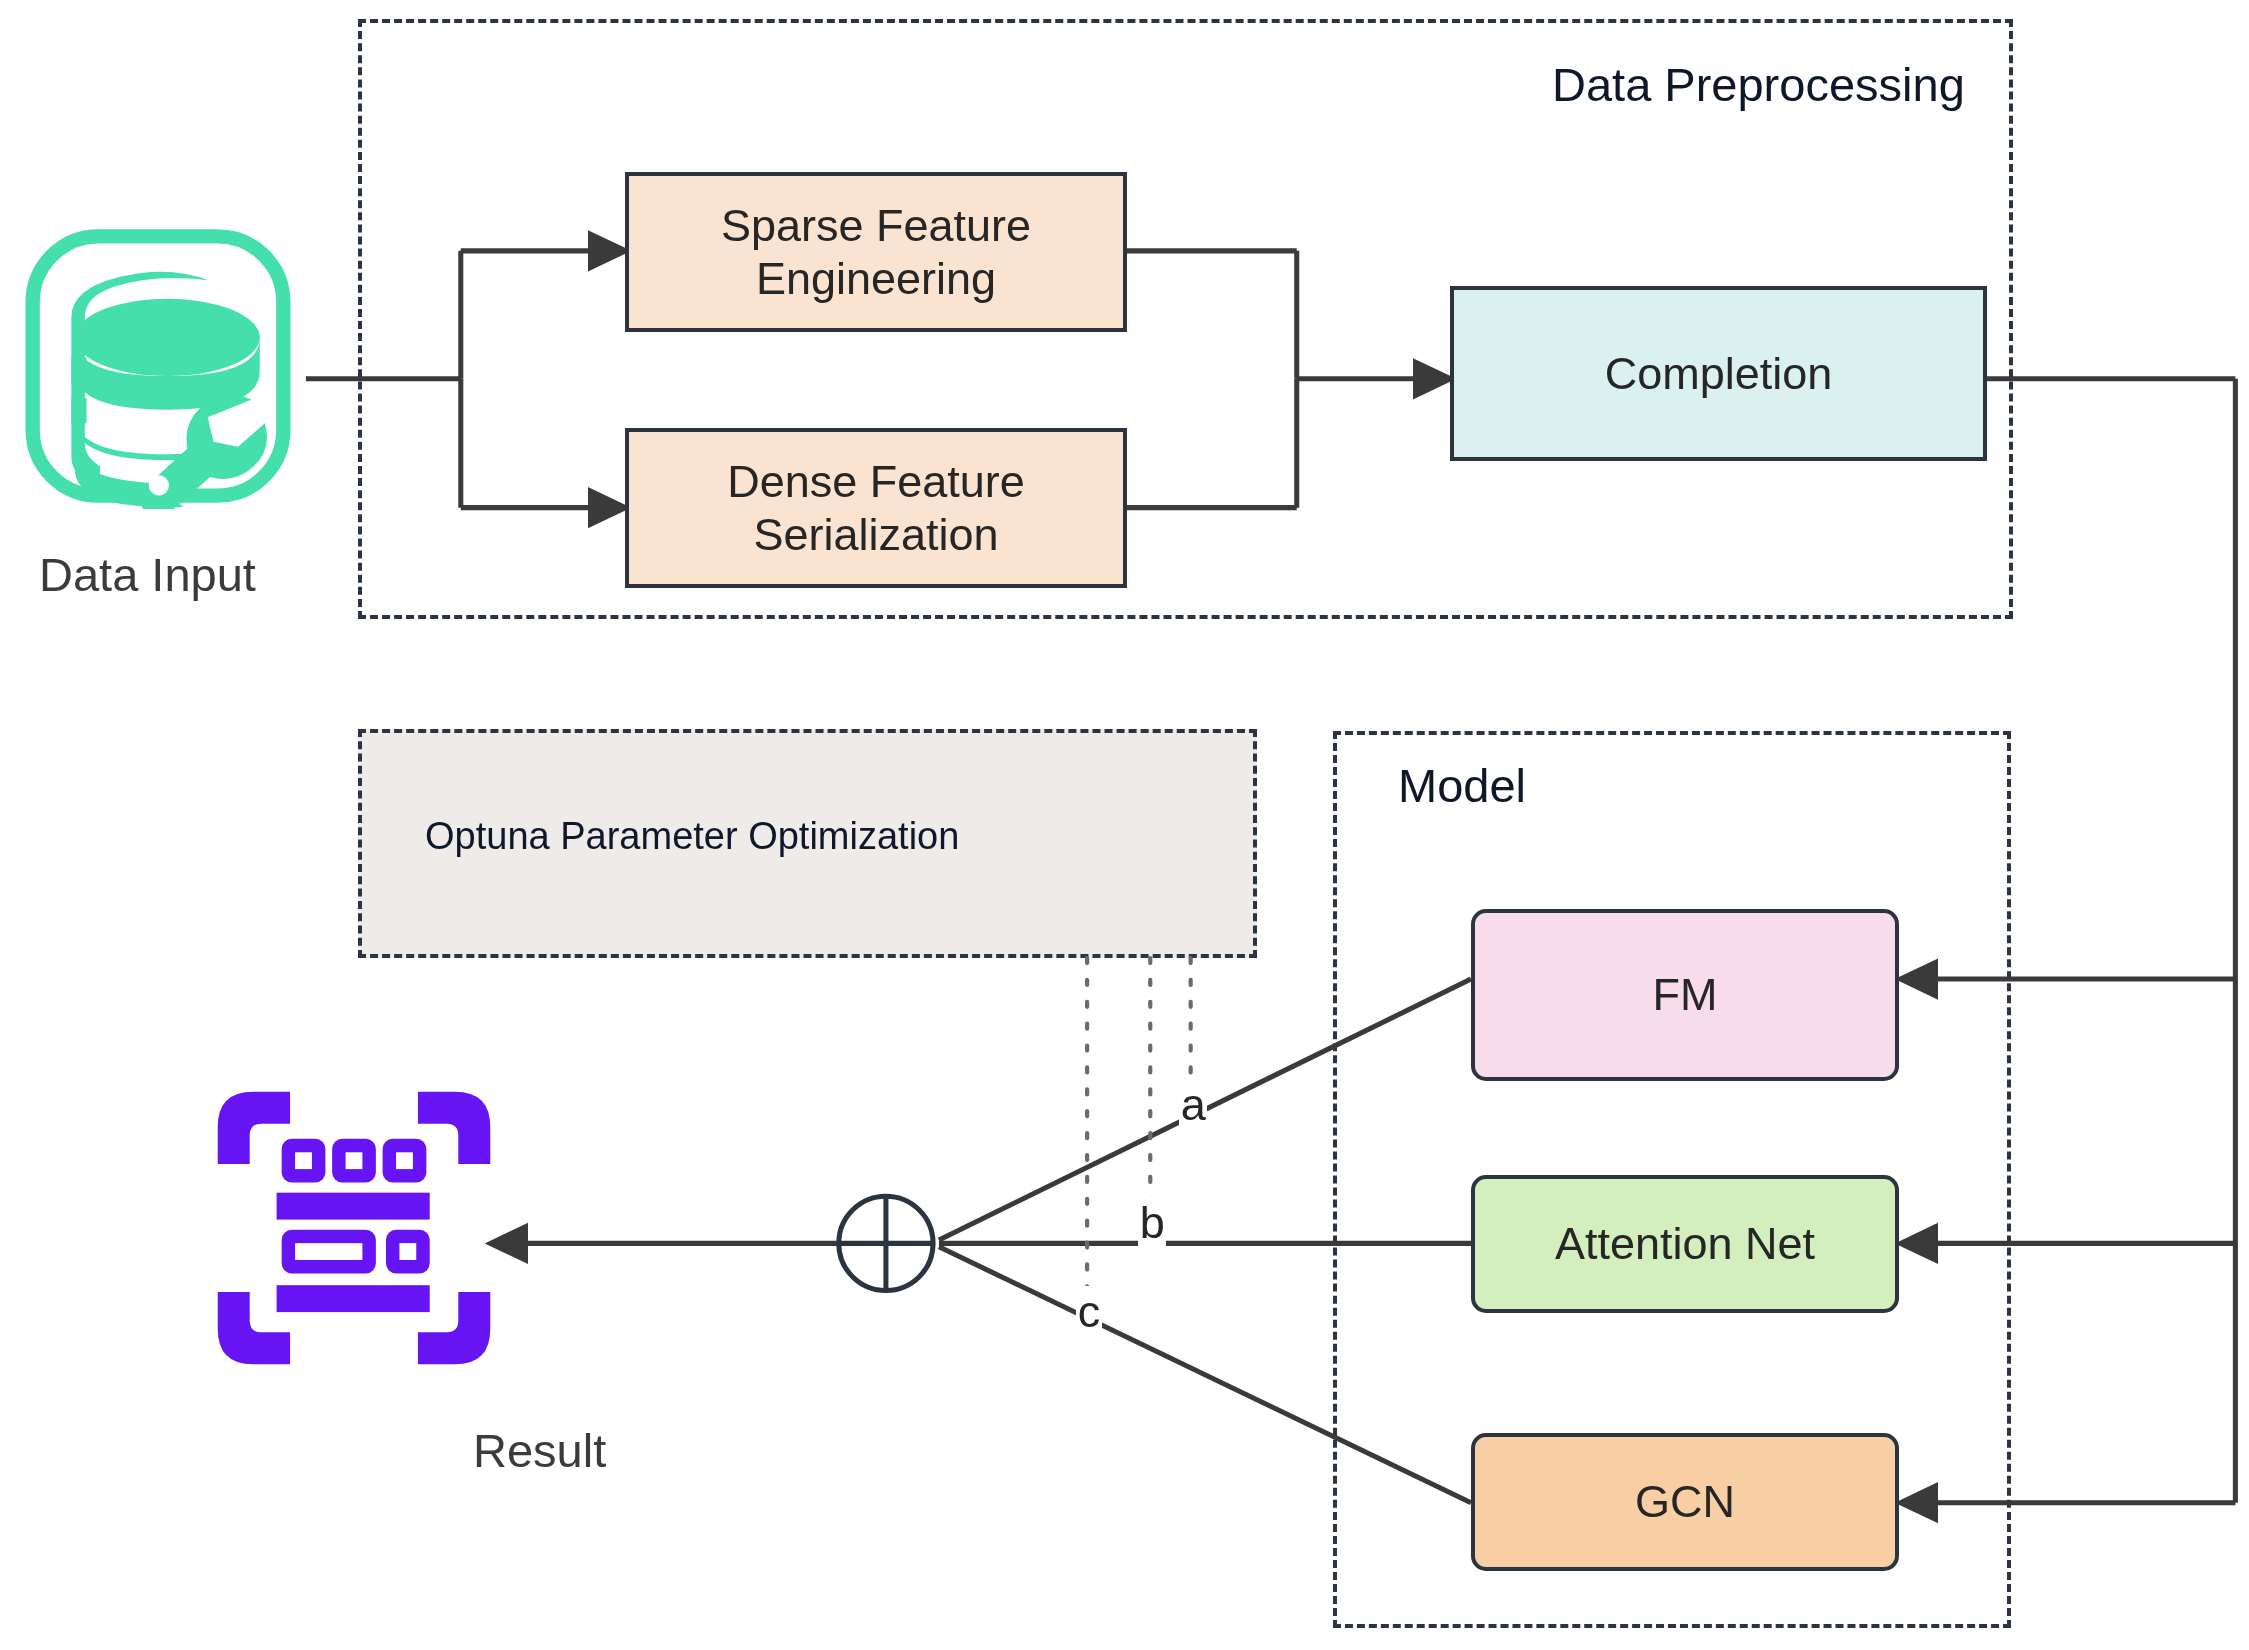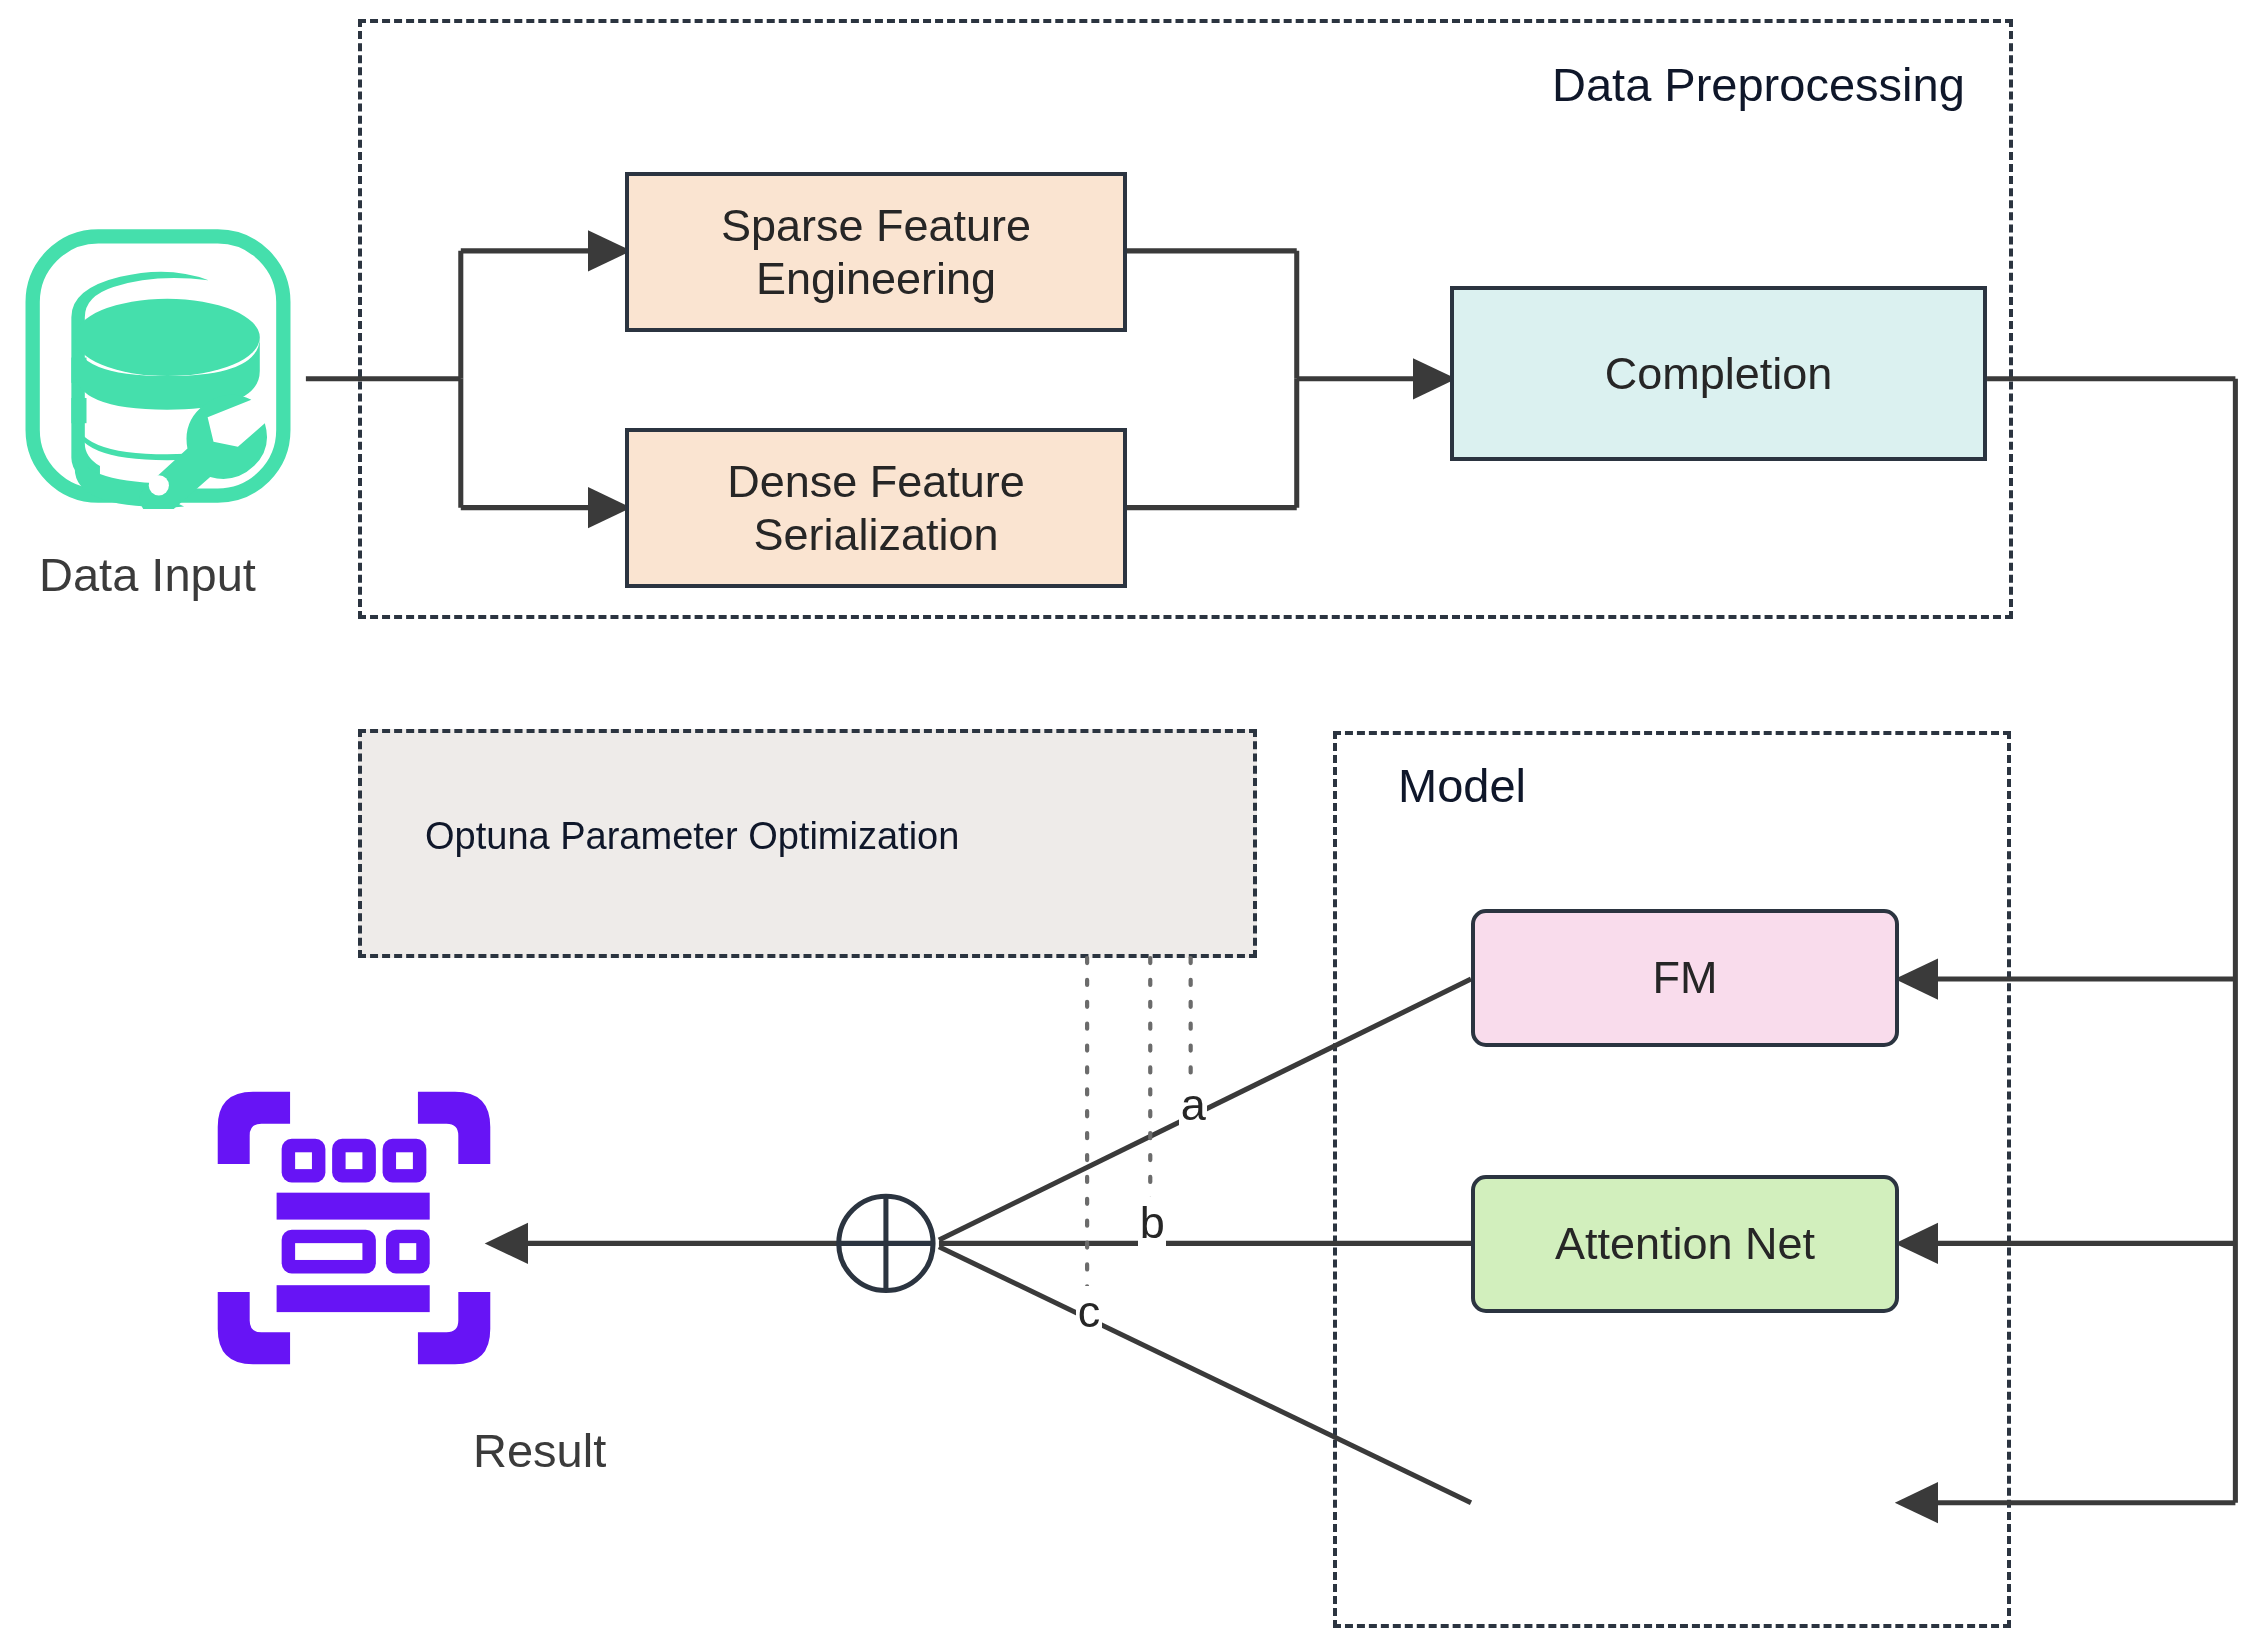--- a/index.html
+++ b/index.html
@@ -136,28 +136,31 @@
       <div>Serialization</div>
     </div>
   </div>
 
   <div class="node-box" style="left:1450px; top:286px; width:537px; height:175px; background:#DBF1F0; font-size:45px;">
     <div>
       <div>Completion</div>
     </div>
   </div>
 
-  <div class="node-box" style="left:1471px; top:909px; width:428px; height:138px; background:#F9DCEC; font-size:45px; border-radius:15px;">
+  <div class="node-box" style="left:1471px; top:909px; width:428px; height:172px; background:#F9DCEC; font-size:45px; border-radius:15px;">
     <span>FM</span>
   </div>
 
   <div class="node-box" style="left:1471px; top:1175px; width:428px; height:138px; background:#D2EFBD; font-size:45px; border-radius:15px;">
     <span>Attention Net</span>
   </div>
 
+  <div class="node-box" style="left:1471px; top:1433px; width:428px; height:138px; background:#F8CFA4; font-size:45px; border-radius:15px;">
+    <span>GCN</span>
+  </div>
 
   <div class="coef-label" style="left:1179px; top:1079px; font-size:45px;">a</div>
   <div class="coef-label" style="left:1138px; top:1197px; font-size:45px;">b</div>
   <div class="coef-label" style="left:1076px; top:1286px; font-size:45px;">c</div>
 
   <div class="icon-wrap" style="left:18.5px; top:223px; width:278px; height:286px;">
     <svg viewBox="0 0 330 340" width="278" height="286">
       <rect x="16" y="16" width="298" height="308" rx="78" ry="78" fill="none" stroke="#45DFAC" stroke-width="17"></rect>
       <g fill="#45DFAC">
 

